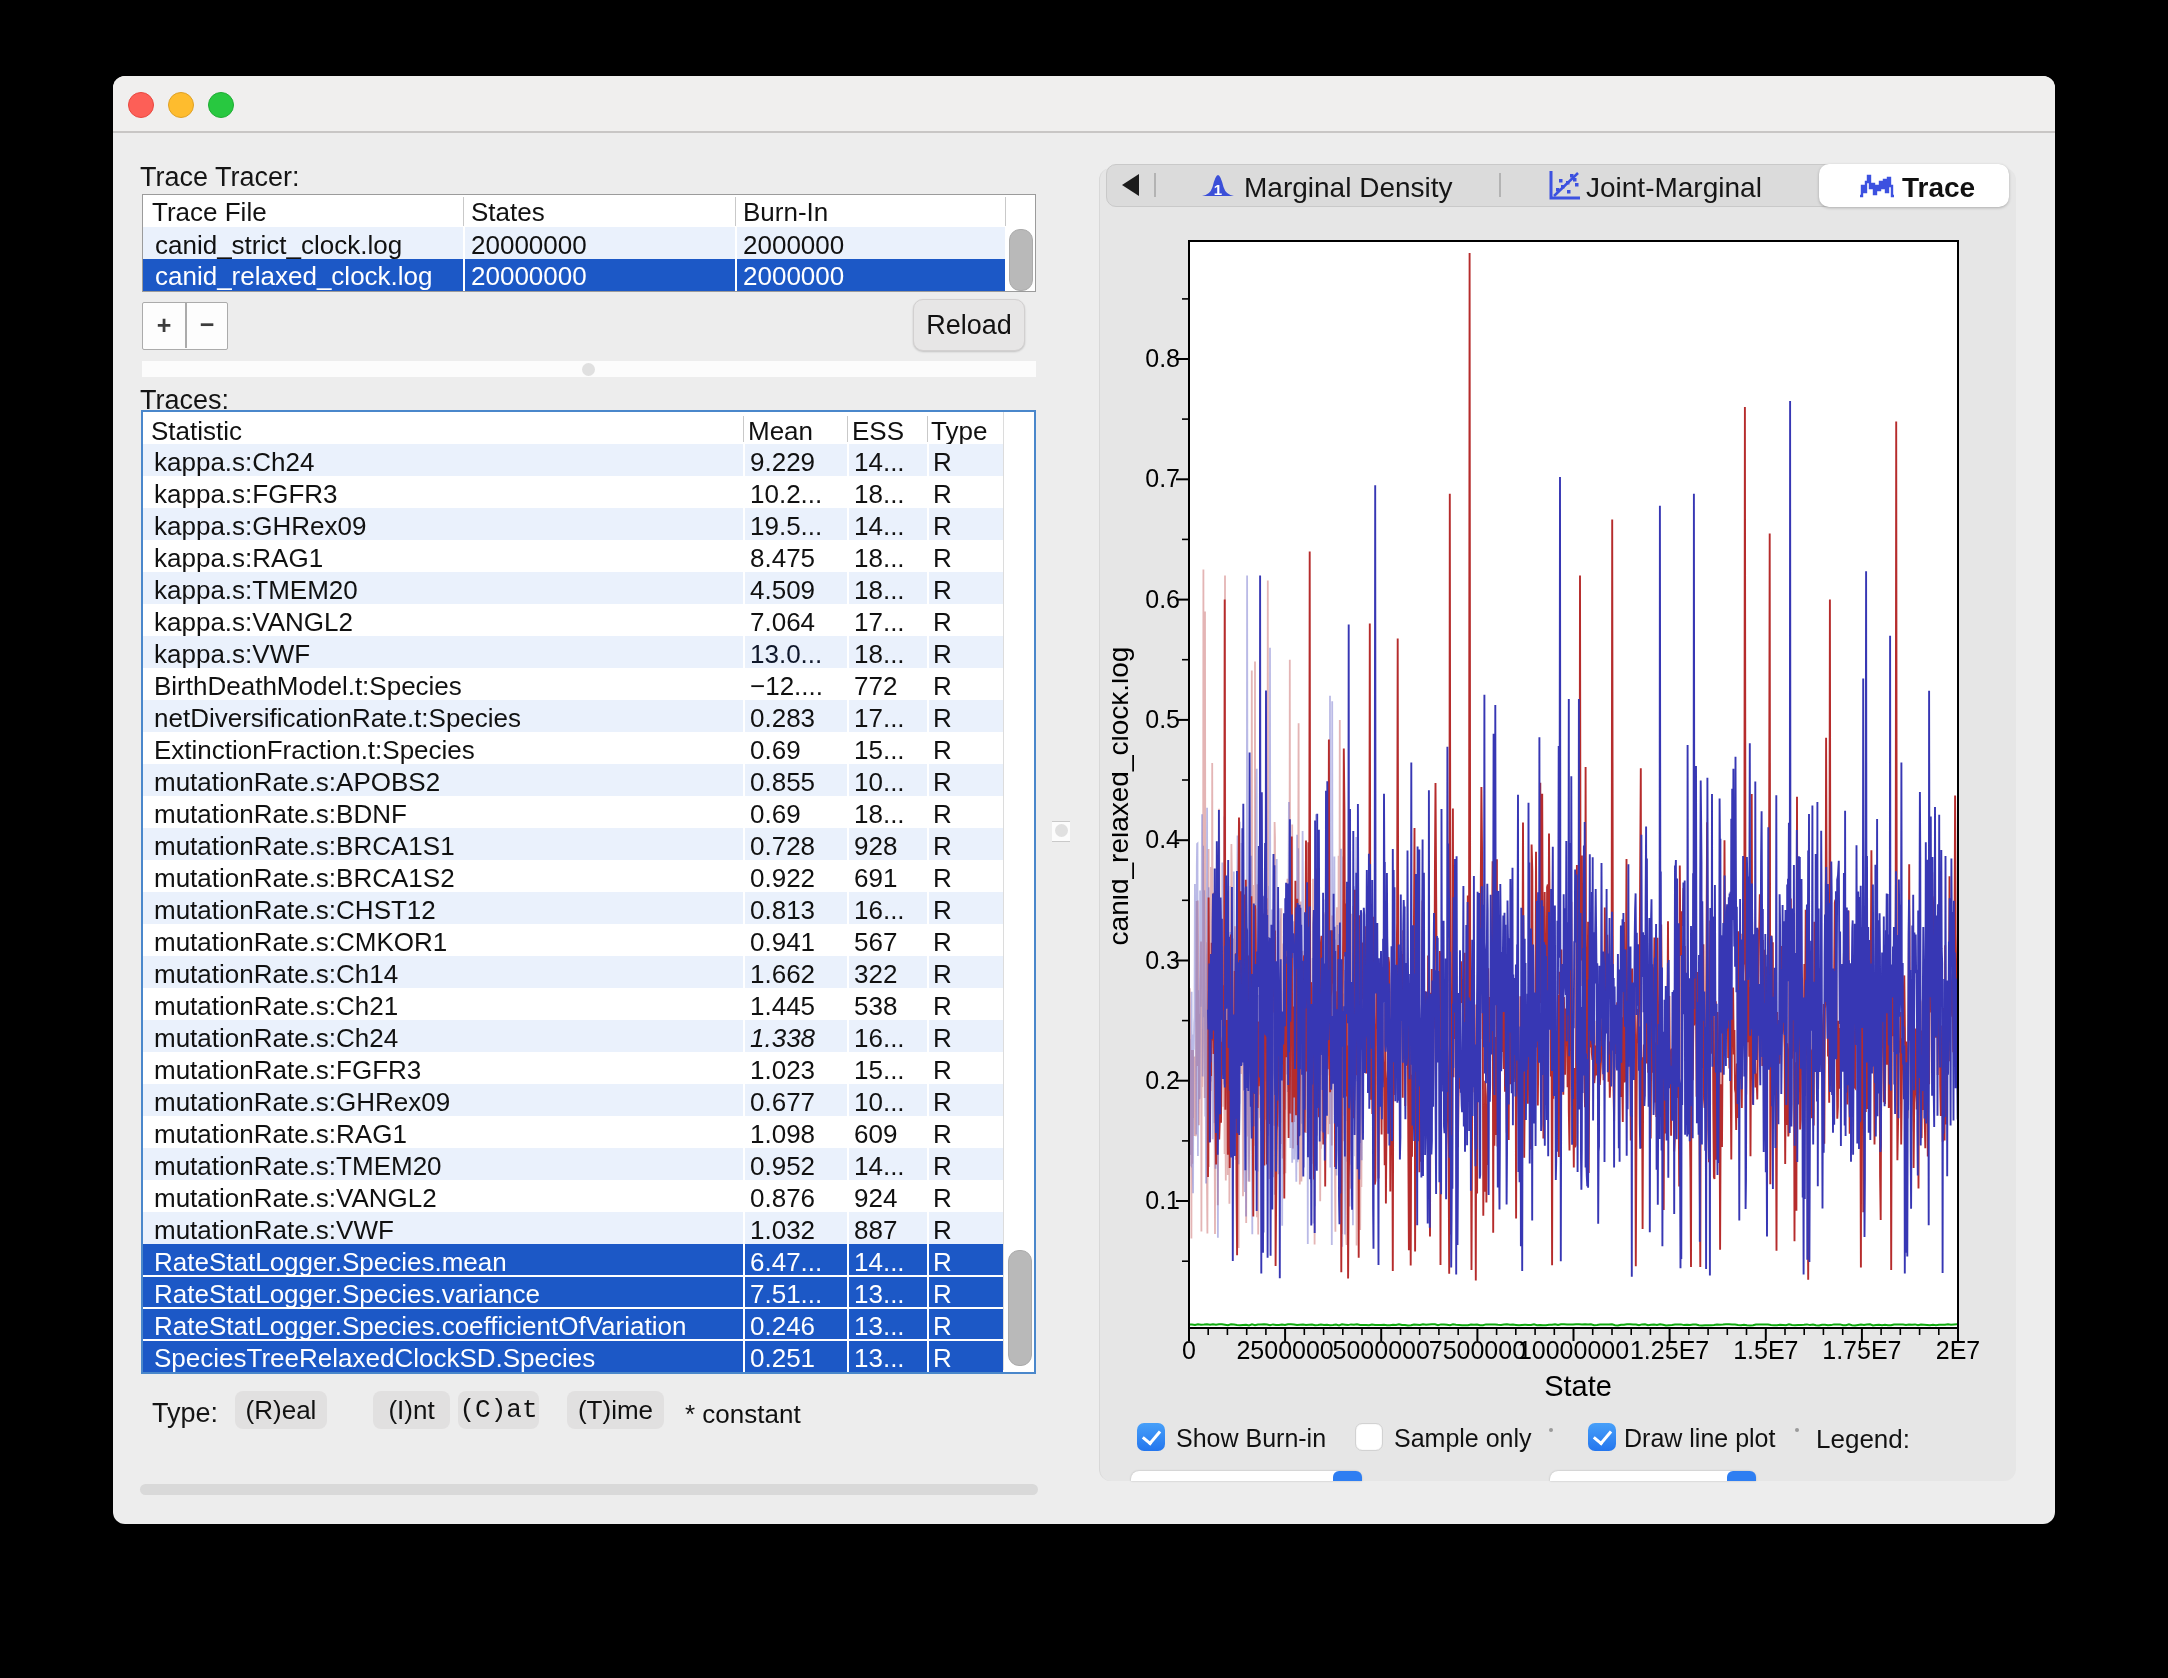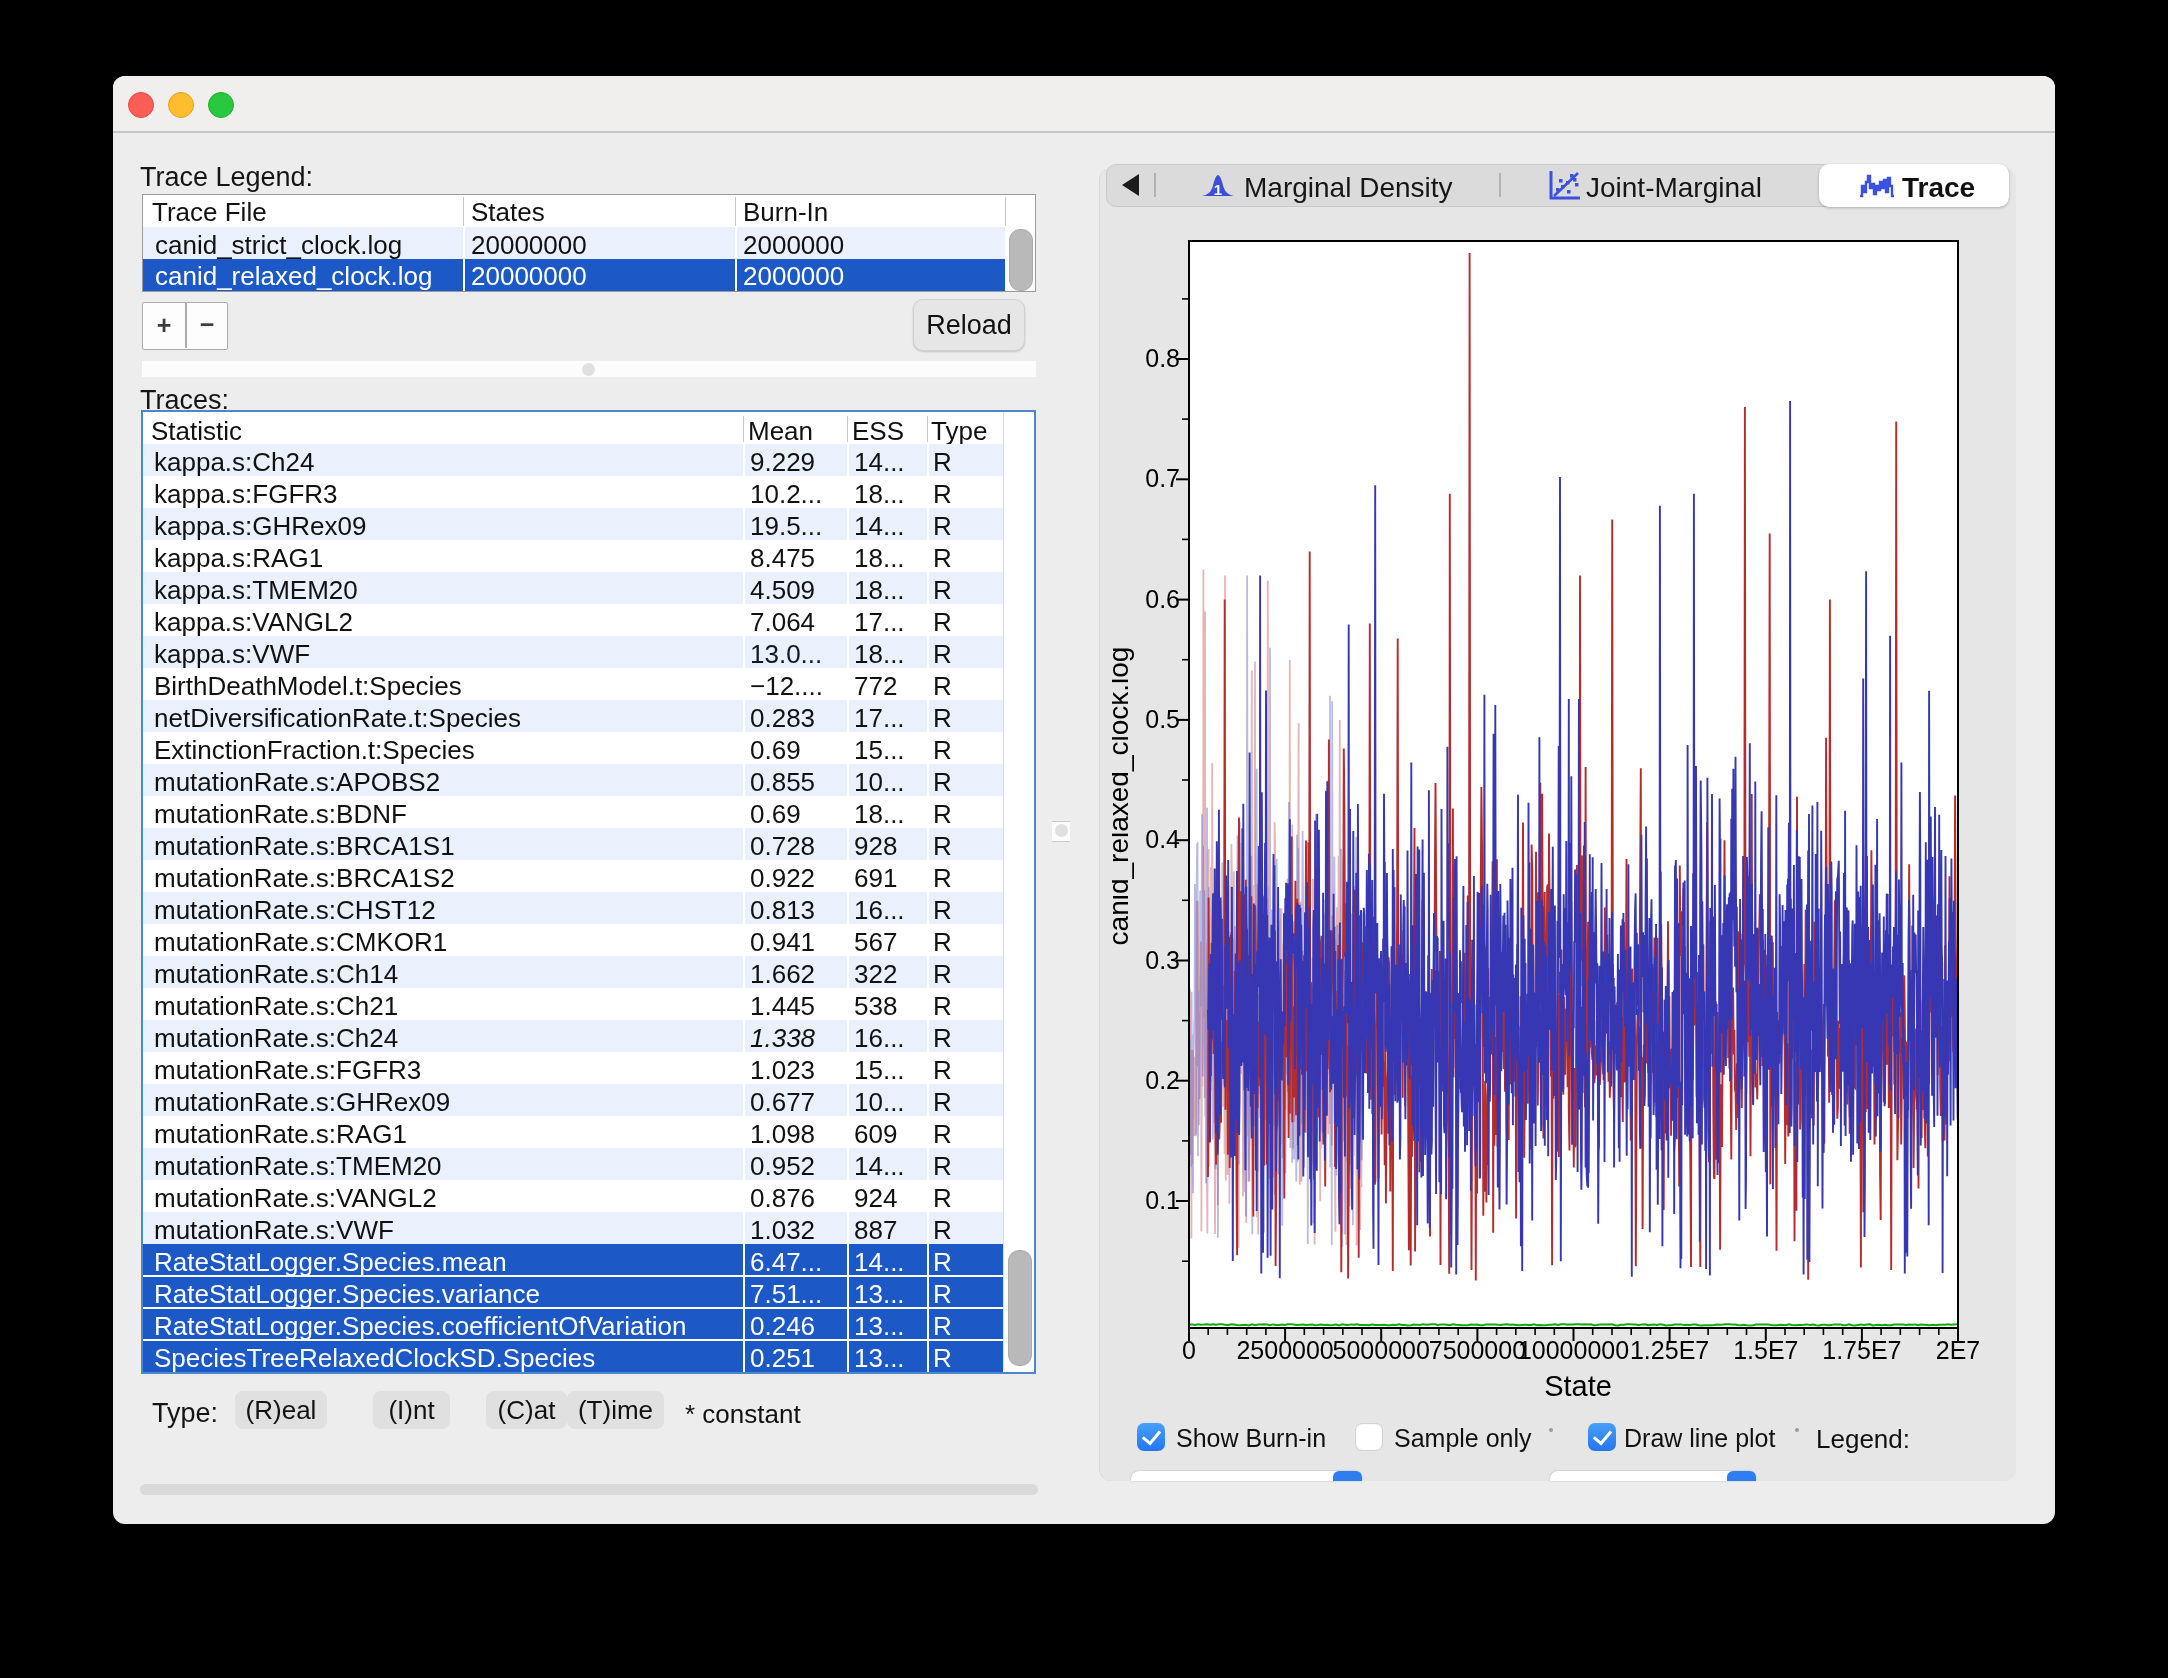--- a/index.html
+++ b/index.html
@@ -19,21 +19,21 @@
   .cbon::after{content:"";position:absolute;left:9px;top:4px;width:8px;height:14px;border:solid #fff;border-width:0 3.5px 3.5px 0;transform:rotate(40deg);}
 </style></head>
 <body>
 <div id="page">
   <div class="abs" id="win"></div>
   <div class="abs" id="titlebar"></div>
   <div class="abs light" style="left:128px;background:#fd5f57;border:1px solid #e9473f;"></div>
   <div class="abs light" style="left:168px;background:#febc2e;border:1px solid #e0a124;"></div>
   <div class="abs light" style="left:208px;background:#28c840;border:1px solid #1ead33;"></div>
 
-  <div class="abs lbl" style="left:140px;top:162px;">Trace Legend:</div>
+  <div class="abs lbl" style="left:140px;top:162px;">Trace Tracer:</div>
   <div class="abs" style="left:142px;top:194px;width:894px;height:98px;background:#fff;border:1px solid #9b9b9b;box-sizing:border-box;">
 
     <div class="abs" style="left:0;top:0;width:892px;height:32px;background:#fff;"></div>
     <div class="abs" style="left:9px;top:2px;font-size:26px;">Trace File</div>
     <div class="abs" style="left:328px;top:2px;font-size:26px;">States</div>
     <div class="abs" style="left:600px;top:2px;font-size:26px;">Burn-In</div>
     <div class="abs" style="left:320px;top:2px;width:1px;height:29px;background:#c9c9c9;"></div>
     <div class="abs" style="left:592px;top:2px;width:1px;height:29px;background:#c9c9c9;"></div>
     <div class="abs" style="left:862px;top:2px;width:1px;height:29px;background:#c9c9c9;"></div>
 
@@ -226,21 +226,21 @@
     <div class="abs" style="left:600px;top:32px;width:2px;height:928px;background:#fff;"></div>
     <div class="abs" style="left:704px;top:32px;width:2px;height:928px;background:#fff;"></div>
     <div class="abs" style="left:784px;top:32px;width:2px;height:928px;background:#fff;"></div>
     <div class="abs" style="left:860px;top:0px;width:1px;height:958px;background:#dcdcdc;"></div>
     <div class="abs thumb" style="left:865px;top:838px;width:22px;height:114px;"></div>
   </div>
 
   <div class="abs lbl" style="left:152px;top:1398px;">Type:</div>
   <div class="abs typebtn" style="left:235px;width:92px;">(R)eal</div>
   <div class="abs typebtn" style="left:373px;width:77px;">(I)nt</div>
-  <div class="abs typebtn" style="left:486px;width:81px;">(C)at</div>
+  <div class="abs typebtn" style="left:458px;width:81px;font-family:Liberation Mono, monospace;">(C)at</div>
   <div class="abs typebtn" style="left:567px;width:97px;">(T)ime</div>
   <div class="abs" style="left:685px;top:1399px;font-size:26px;">* constant</div>
   <div class="abs" style="left:140px;top:1484px;width:898px;height:11px;border-radius:6px;background:#d9d9d9;"></div>
 
   <div class="abs" style="left:1099px;top:168px;width:917px;height:1313px;background:#e6e6e6;border-radius:12px;border-left:1px solid #d8d8d8;box-sizing:border-box;"></div>
 
   <div class="abs" style="left:1106px;top:164px;width:903px;height:43px;background:#dbdbdb;border:1px solid #c9c9c9;border-radius:10px;box-sizing:border-box;"></div>
   <div class="abs" style="left:1819px;top:164px;width:190px;height:43px;background:#fff;border-radius:10px;box-shadow:0 1px 3px rgba(0,0,0,0.25);"></div>
   <div class="abs" style="left:1122px;top:174px;width:0;height:0;border-top:11px solid transparent;border-bottom:11px solid transparent;border-right:17px solid #1c1c1c;"></div>
   <div class="abs" style="left:1154px;top:173px;width:2px;height:24px;background:#b3b3b3;"></div>

